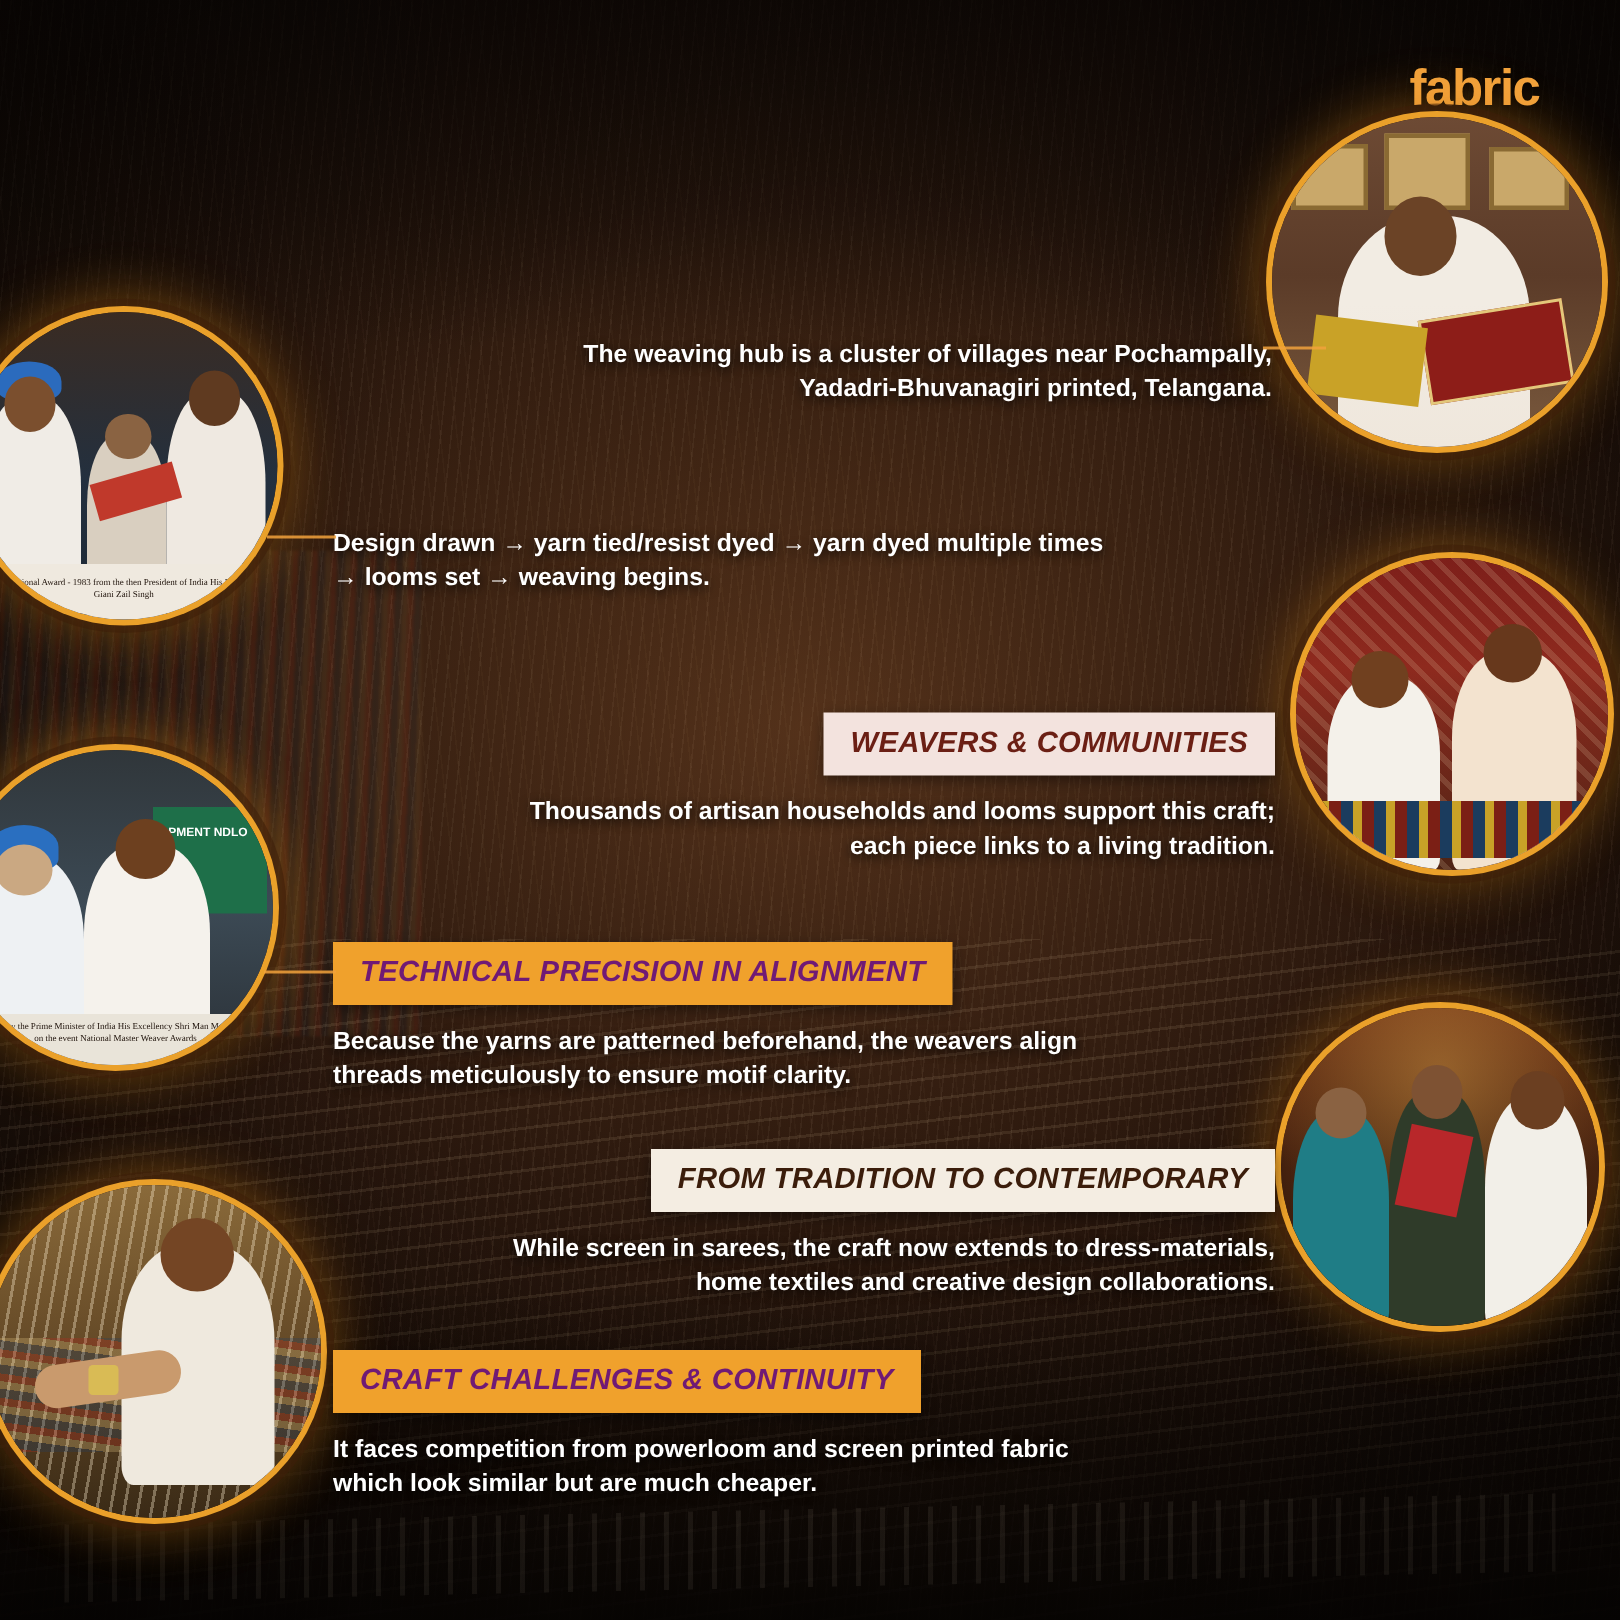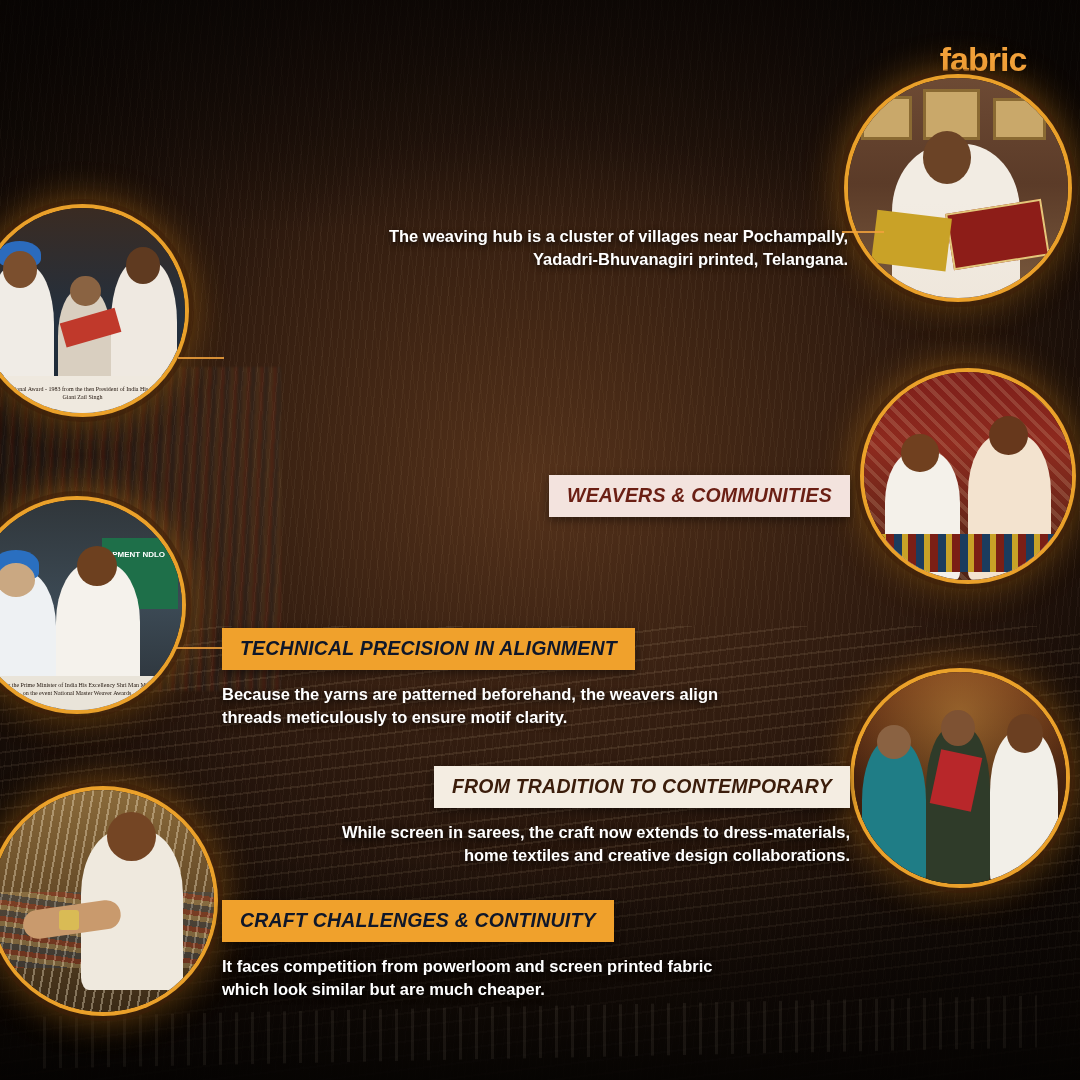--- a/index.html
+++ b/index.html
@@ -89,21 +89,21 @@
     font-size: 19.5px;
     font-weight: 800;
     font-style: italic;
     letter-spacing: .2px;
     color: #2A1608;
     box-shadow: 0 3px 9px rgba(0,0,0,.45);
     white-space: nowrap;
   }
   .tag.cream { background: #F4EDE2; color: #3B1D0B; }
   .tag.rose  { background: #F3E3DE; color: #6B1F14; }
-  .tag.amber { background: #F0A12C; color: #0f172a; }
+  .tag.amber { background: #F0A12C; color: #701a75; }
 
   .body-text {
     margin-top: 13px;
     font-size: 16.5px;
     font-weight: 700;
     line-height: 1.42;
     color: #FFFFFF;
     text-shadow: 0 2px 7px rgba(0,0,0,.85);
     max-width: 520px;
   }
@@ -306,25 +306,27 @@
         <div class="watch"></div>
     </div>
   </div>
 
   <div class="row" style="right:232px; top:212px; width:620px; text-align:right;">
     <div class="body-text right-align">The weaving hub is a cluster of villages near Pochampally, Yadadri-Bhuvanagiri printed, Telangana.</div>
   </div>
   <div class="connector" style="right:196px; top:231px; width:42px;"></div>
 
   <div class="row" style="left:222px; top:338px; width:560px;">
+    <div class="body-text">Design drawn → yarn tied/resist dyed → yarn dyed multiple times → looms set → weaving begins.</div>
   </div>
   <div class="connector" style="left:178px; top:357px; width:46px;"></div>
 
   <div class="row" style="right:230px; top:475px; width:620px; text-align:right;">
     <div class="tag rose">WEAVERS &amp; COMMUNITIES</div>
+    <div class="body-text right-align">Thousands of artisan households and looms support this craft; each piece links to a living tradition.</div>
   </div>
 
   <div class="row" style="left:222px; top:628px; width:560px;">
     <div class="tag amber">TECHNICAL PRECISION IN ALIGNMENT</div>
     <div class="body-text">Because the yarns are patterned beforehand, the weavers align threads meticulously to ensure motif clarity.</div>
   </div>
   <div class="connector" style="left:176px; top:647px; width:48px;"></div>
 
   <div class="row" style="right:230px; top:766px; width:620px; text-align:right;">
     <div class="tag cream">FROM TRADITION TO CONTEMPORARY</div>

